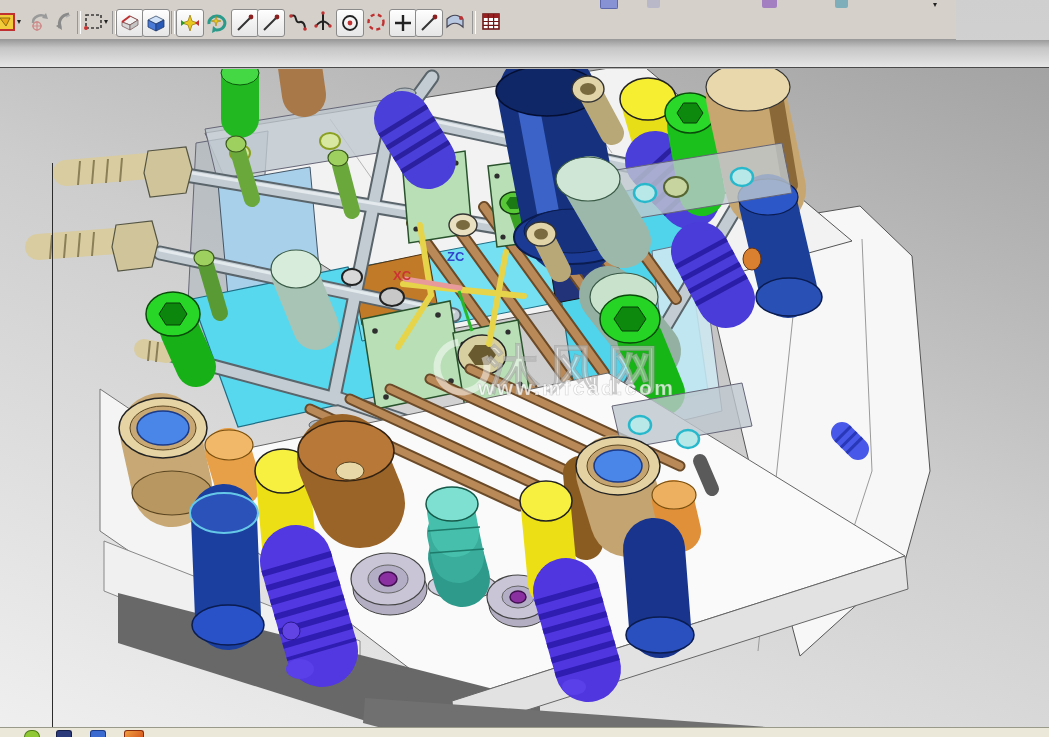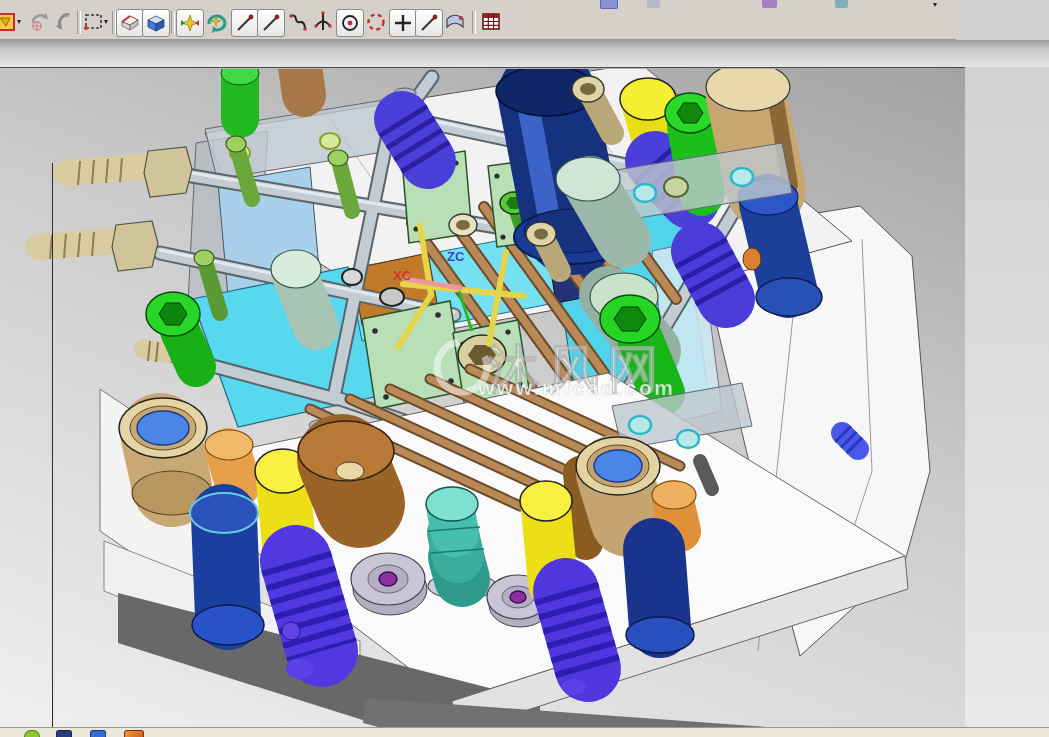--- a/index.html
+++ b/index.html
@@ -14,21 +14,21 @@
   .tb-btn{position:absolute;top:9px;width:26px;height:26px;border:1px solid #8a8a8a;border-radius:3px;
           background:linear-gradient(#fefefe,#e6e6e6);box-shadow:inset 0 1px 0 #fff;
           display:flex;align-items:center;justify-content:center;}
   .tb-btn svg{display:block;}
   .tb-sep{position:absolute;top:11px;width:2px;height:23px;border-left:1px solid #979797;border-right:1px solid #fdfdfd;}
   .tb-dd{position:absolute;top:18px;font-size:8px;color:#222;line-height:8px;}
   
   .band{position:absolute;left:0;top:40px;width:1049px;height:27px;
         background:linear-gradient(#9b9b9b,#c6c6c6 30%,#e6e6e6);}
   
-  .viewport{position:absolute;left:0;top:67px;width:965px;height:660px;
+  .viewport{position:absolute;left:0;top:67px;width:1049px;height:660px;
             border-top:1px solid #4a4a4a;
             background:linear-gradient(200deg,#a3a3a3,#cdcdcd 45%,#efefef);}
   .vline{position:absolute;left:52px;top:95px;width:1px;height:632px;background:#2c2c2c;}
   .viewport svg{position:absolute;left:0;top:1px;}
   
   .statusbar{position:absolute;left:0;top:727px;width:1049px;height:10px;
              background:#ece8d9;border-top:1px solid #9a9a8a;}
   .sb-ico{position:absolute;top:2px;width:14px;height:12px;border-radius:3px 3px 0 0;}
 </style>
 </head>

